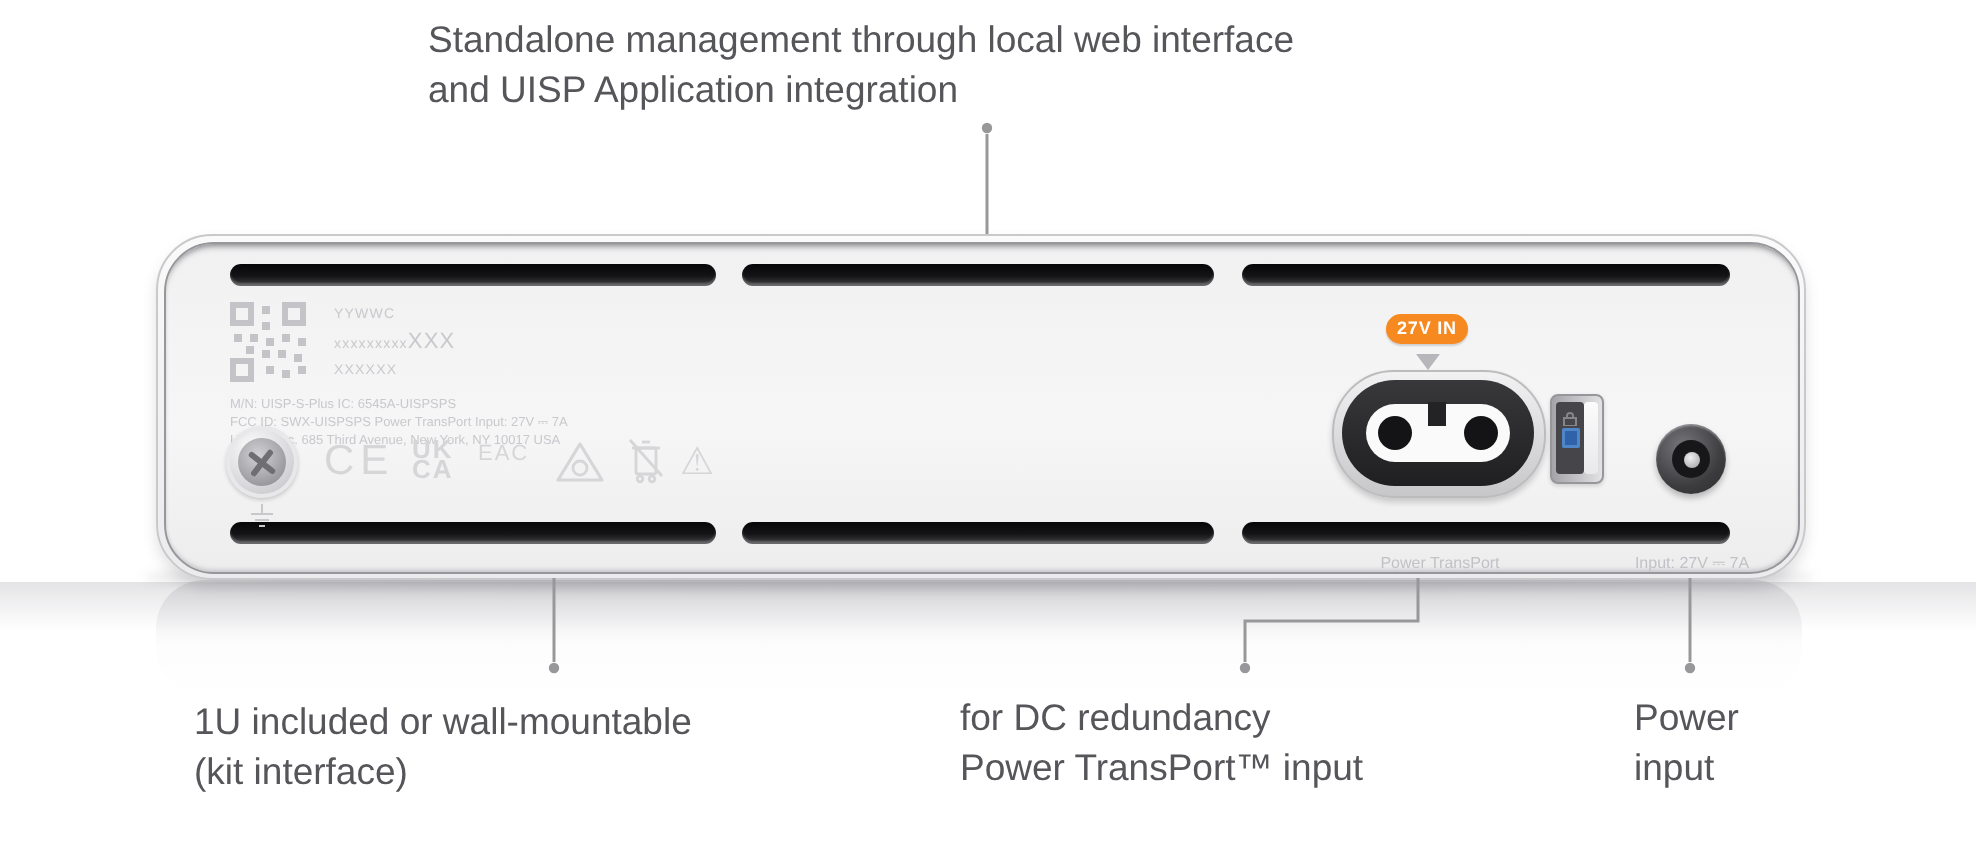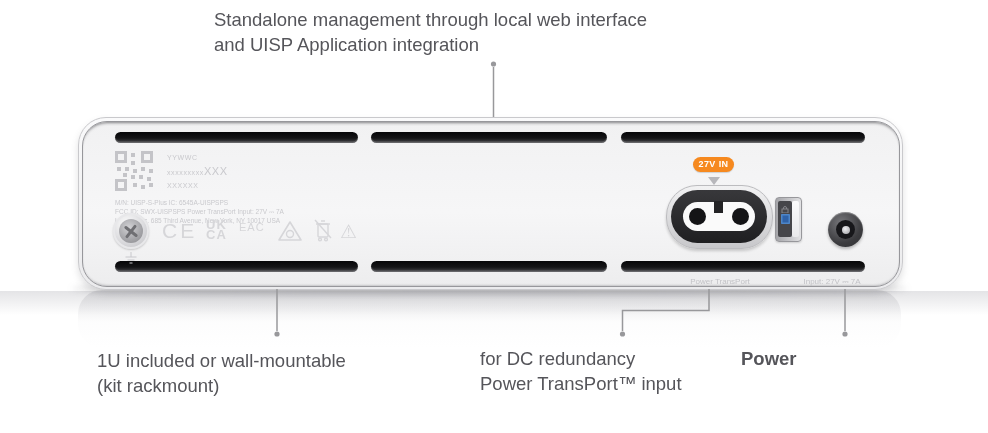--- a/index.html
+++ b/index.html
@@ -193,28 +193,29 @@
         <rect x="1" y="3" width="6" height="4" fill="none" stroke="#85858a" stroke-width="1"></rect>
         <path d="M2.5 3 V2 a1.5 1.5 0 0 1 3 0 V3" fill="none" stroke="#85858a" stroke-width="1"></path>
       </svg>
       <div class="tab"></div>
     </div>
 
     <div class="jack">
       <div class="hole"></div>
       <div class="pin"></div>
     </div>
-    <div class="portlbl" style="left:683px;">Input: 27V ⎓ 7A</div>
+    <div class="portlbl" style="left:697px;">Input: 27V ⎓ 7A</div>
   </div>
 
   <div class="caption" style="left:97px;top:348px;width:360px;z-index:7;">
     <span class="ln">1U included or wall-mountable</span>
-    <span class="ln">(kit rackmount)</span>
+    <span class="ln">(kit interface)</span>
   </div>
   <div class="caption" style="left:480px;top:346px;width:300px;z-index:7;">
     <span class="ln">for DC redundancy</span>
     <span class="ln">Power TransPort™ input</span>
   </div>
-  <div class="caption" style="left:741px;top:346px;width:120px;z-index:7;font-weight:bold;">
+  <div class="caption" style="left:817px;top:346px;width:120px;z-index:7;">
     <span class="ln">Power</span>
+    <span class="ln">input</span>
   </div>
 
 </div>
 
 </body></html>

